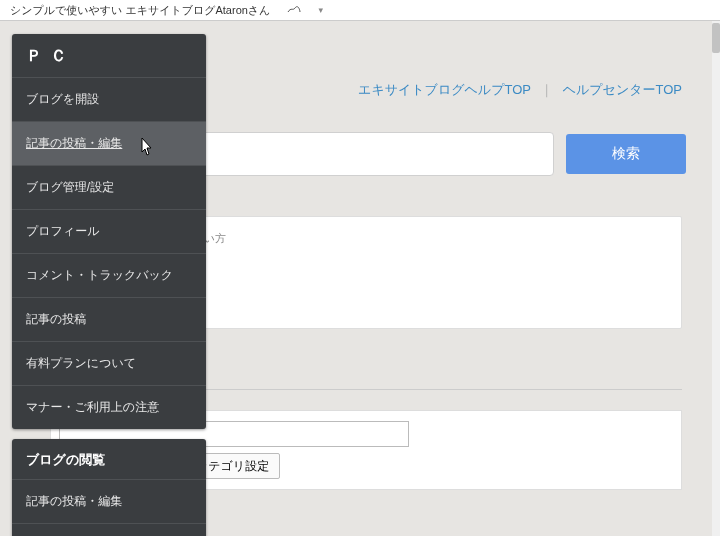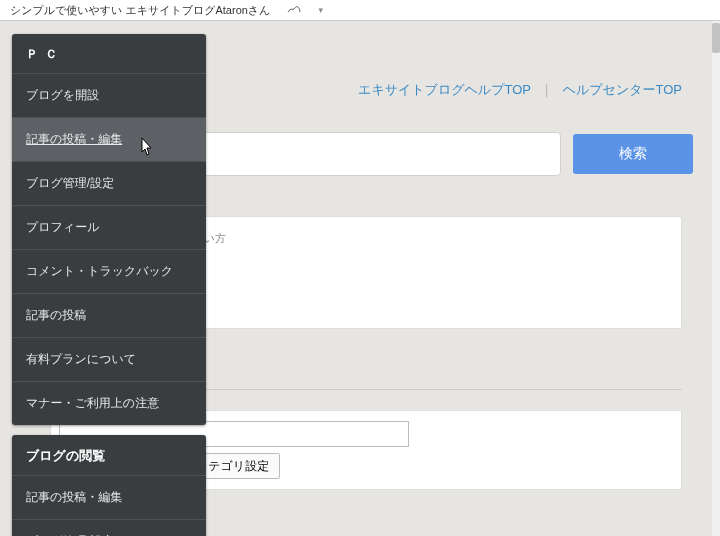--- a/index.html
+++ b/index.html
@@ -43,21 +43,21 @@
     padding: 32px 30px 0 30px;
     position: relative;
   }
   .header-sub { font-size: 11px; color: #666; margin-bottom: 6px; }
   .header-title { font-size: 22px; font-weight: bold; color: #333; }
   .header-links { position: absolute; right: 30px; top: 60px; font-size: 13px; color:#3b8ac4;}
   .header-links a { color: #3b8ac4; text-decoration: none; }
   .header-links .sep { color: #aaa; margin: 0 6px; }
 
   .searchwrap {
-    margin: 28px 19px 0 50px;
+    margin: 28px 26px 0 50px;
     display: flex;
     gap: 12px;
     align-items:center;
   }
   .searchbox {
     flex: 1;
     background: #fff;
     border: 1px solid #d0d0d0;
     border-radius: 4px;
     height: 44px;
@@ -137,21 +137,21 @@
   }
   .side-panel {
     background: #3a3d40;
     border-radius: 3px;
     overflow: hidden;
     margin-bottom: 10px;
     box-shadow: 0 1px 3px rgba(0,0,0,.4);
   }
   .side-header {
     color: #fff;
-    font-size: 12px;
+    font-size: 16px;
     font-weight: bold;
     padding: 12px 14px 10px 14px;
     letter-spacing: 2px;
   }
   .side-item {
     display: block;
     color: #e8e8e8;
     font-size: 12px;
     padding: 13px 14px;
     border-top: 1px solid #4e5154;

